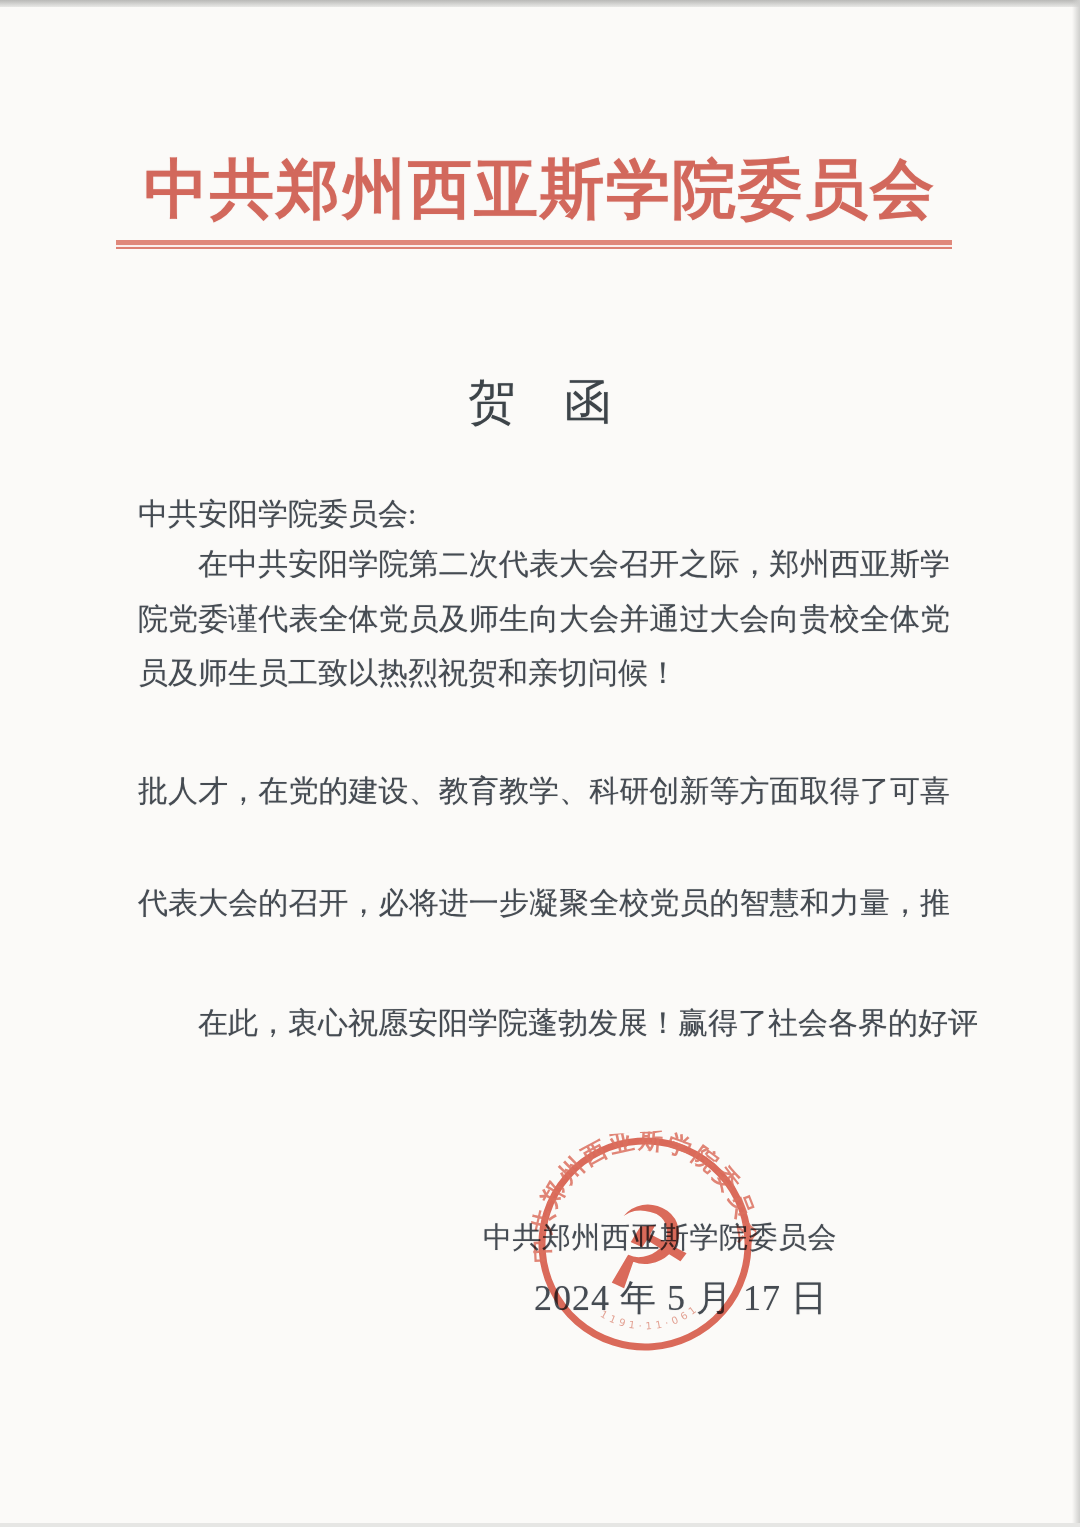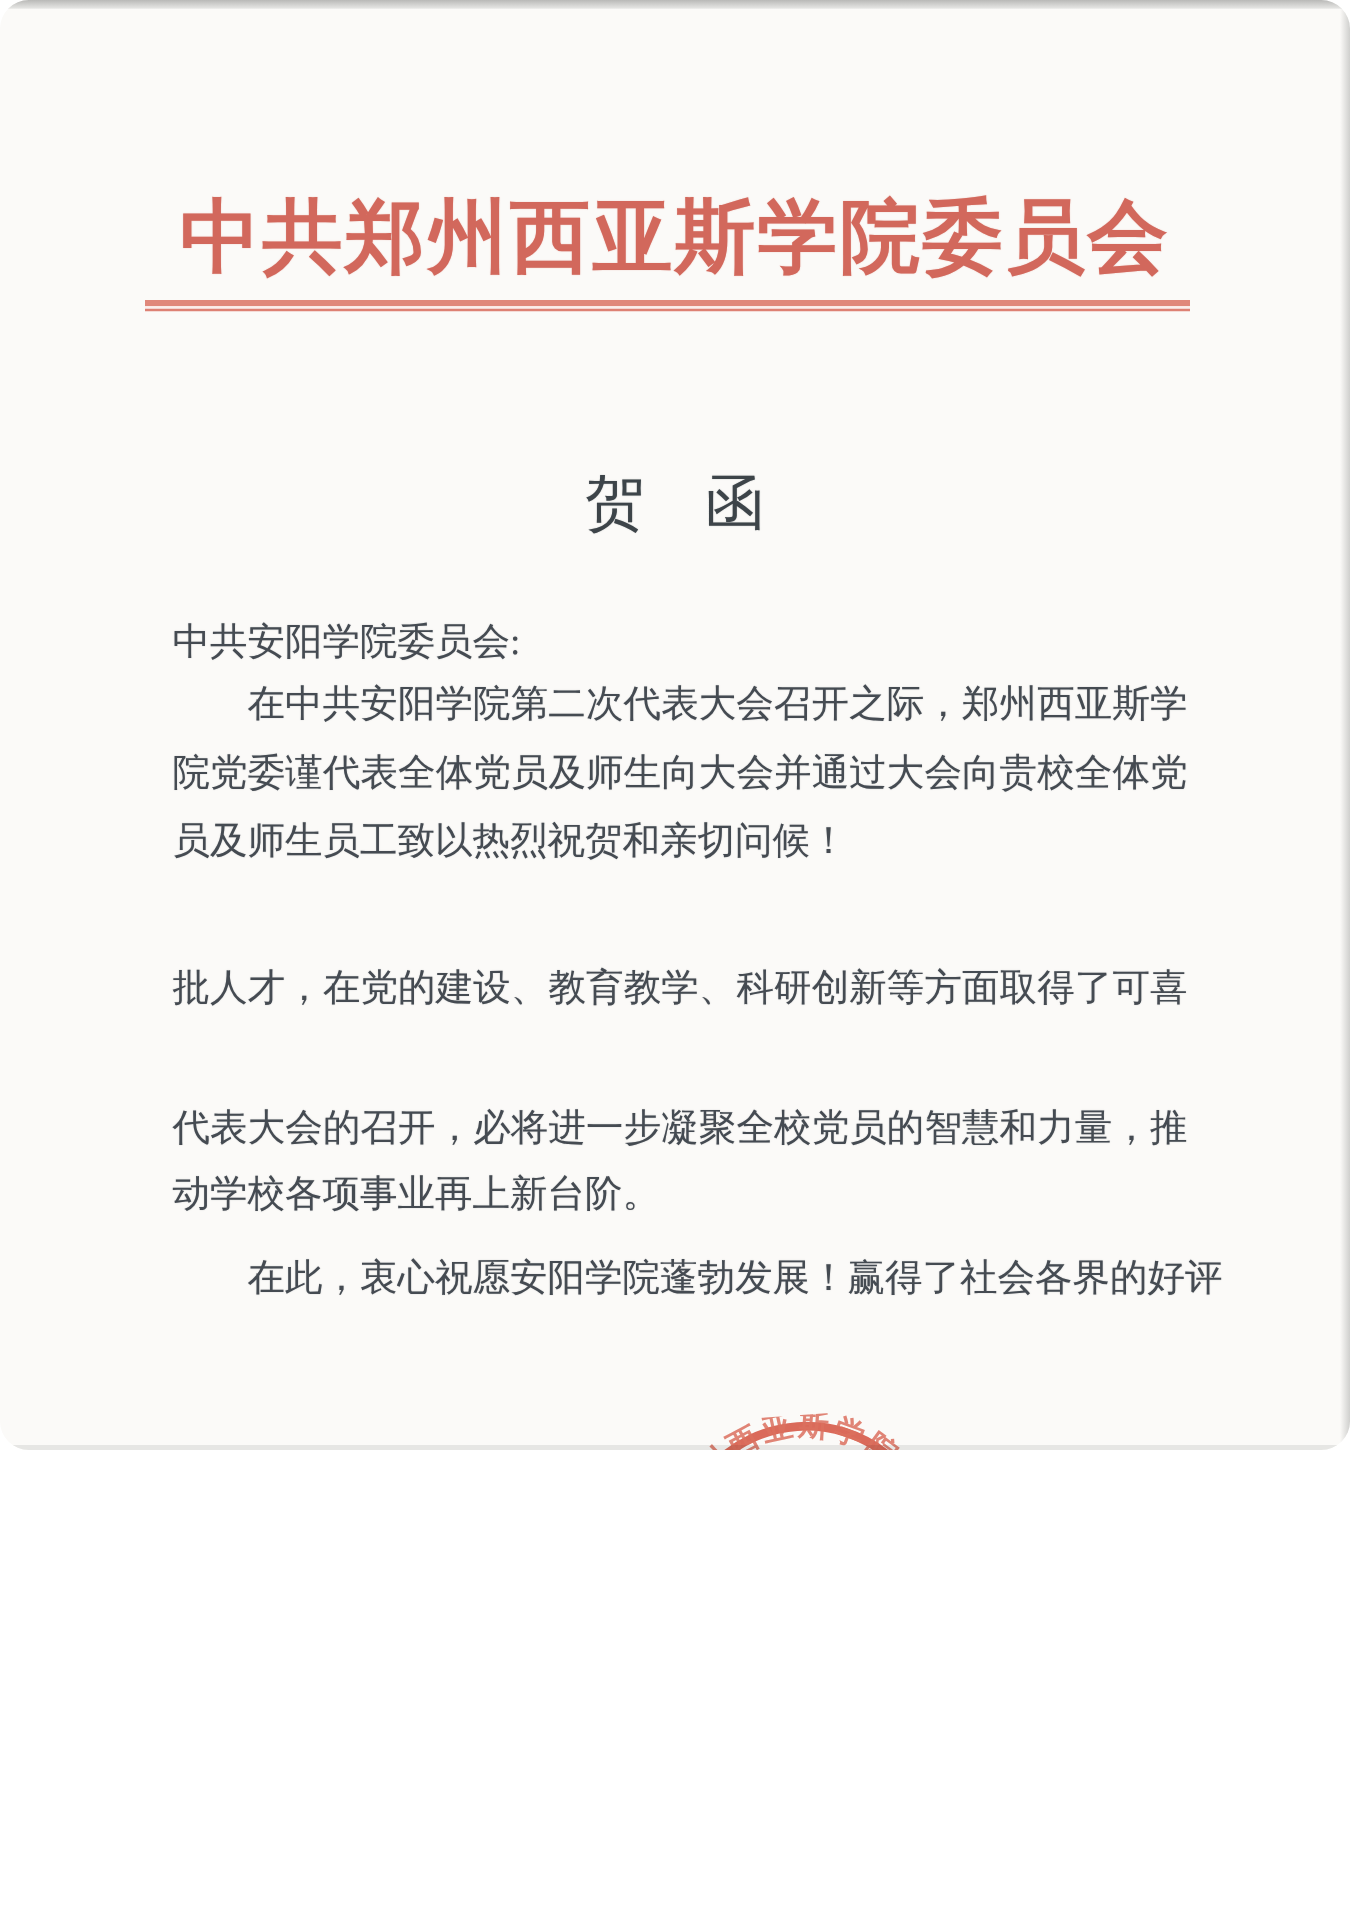--- a/index.html
+++ b/index.html
@@ -1,22 +1,21 @@
 <!DOCTYPE html>
 <html><head>
 <meta charset="utf-8">
 <style>
   html,body{margin:0;padding:0;background:#ffffff;}
   .page{
     position:relative;
-    width:1080px;height:1160px;
+    width:1080px;height:1527px;
     background:#fbfaf8;
     overflow:hidden;
     font-family:"Liberation Serif", serif;
-    border-radius:23px;
   }
   
   .scan-edge-top{position:absolute;left:0;top:0;width:1080px;height:7px;
     background:linear-gradient(#b9b9b7,#e8e8e6);}
   .scan-edge-right{position:absolute;right:0;top:0;width:8px;height:1527px;
     background:linear-gradient(90deg,rgba(210,210,208,0),#cfcfcd);}
   .scan-edge-bottom{position:absolute;left:0;bottom:0;width:1080px;height:4px;
     background:#e6e6e4;}
 
   .letterhead{
@@ -97,21 +96,20 @@
   <div class="letter-title">贺　函</div>
 
   <div class="bline salutation" style="top:494px">中共安阳学院委员会:</div>
 
   <div class="bline ind" style="top:544px">在中共安阳学院第二次代表大会召开之际，郑州西亚斯学</div>
   <div class="bline" style="top:599px">院党委谨代表全体党员及师生向大会并通过大会向贵校全体党</div>
   <div class="bline end" style="top:653px">员及师生员工致以热烈祝贺和亲切问候！</div>
 
   <div class="bline" style="top:771px">批人才，在党的建设、教育教学、科研创新等方面取得了可喜</div>
   <div class="bline" style="top:883px">代表大会的召开，必将进一步凝聚全校党员的智慧和力量，推</div>
-  <div class="bline end" style="top:936px">动学校各项事业再上新台阶。</div>
 
   <div class="bline ind" style="top:1003px">在此，衷心祝愿安阳学院蓬勃发展！赢得了社会各界的好评</div>
 
   <div class="signature">中共郑州西亚斯学院委员会</div>
   <div class="sig-date">2024 年 5 月 17 日</div>
 
   <svg class="seal" viewBox="-112 -112 224 224" aria-hidden="true">
     <defs>
       <path id="arcTop" d="M -82 50 A 96 96 0 1 1 82 50" fill="none"></path>
       <path id="arcBottom" d="M -56 64 A 84 84 0 0 0 56 64" fill="none"></path>

